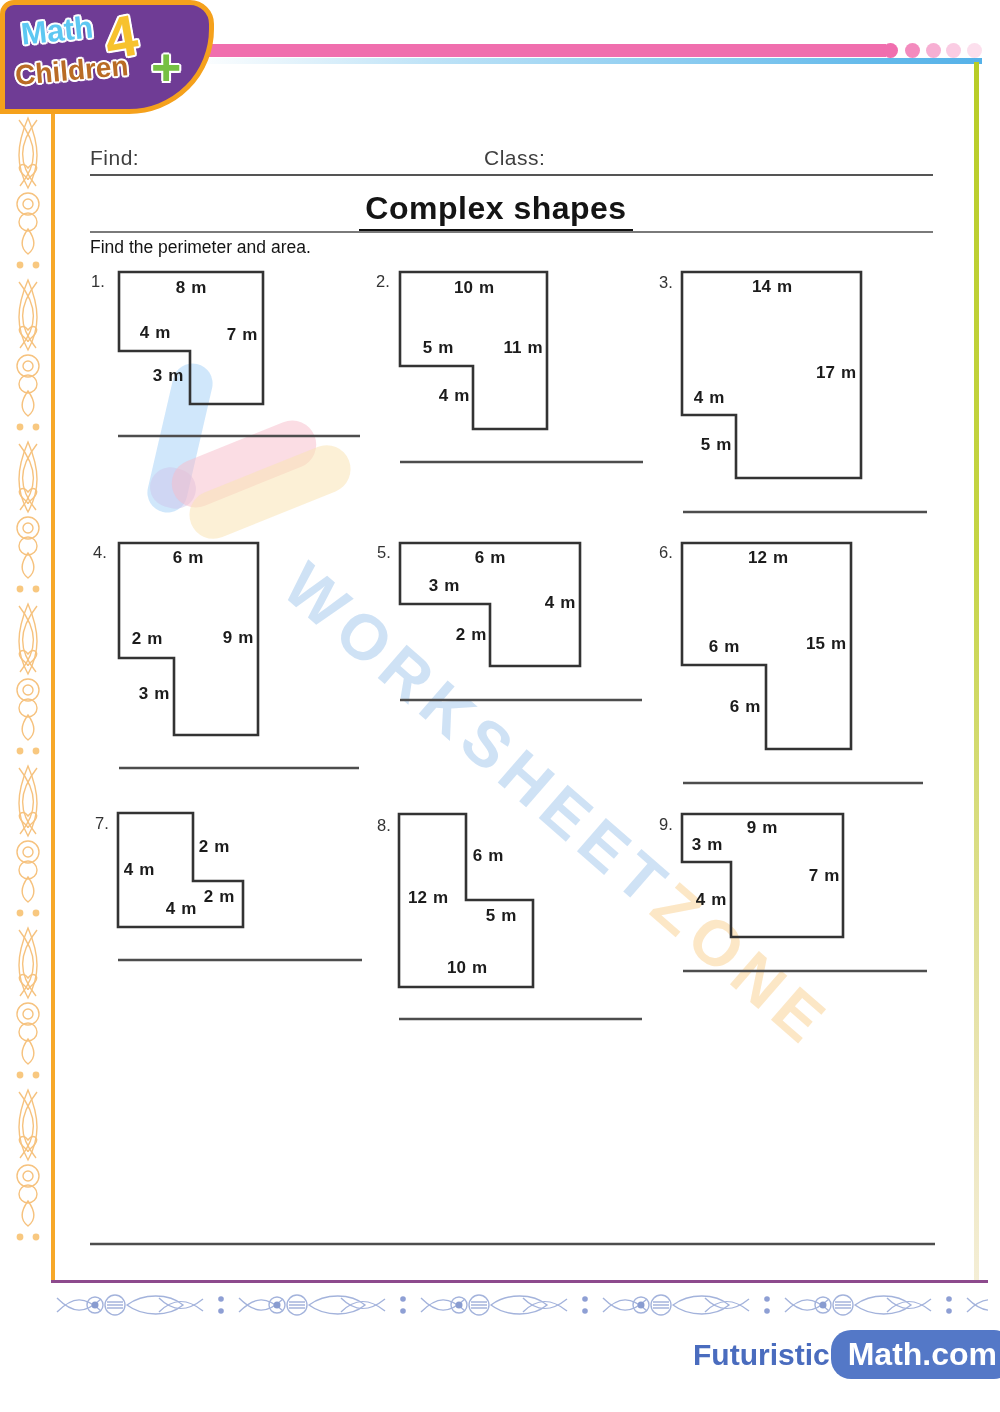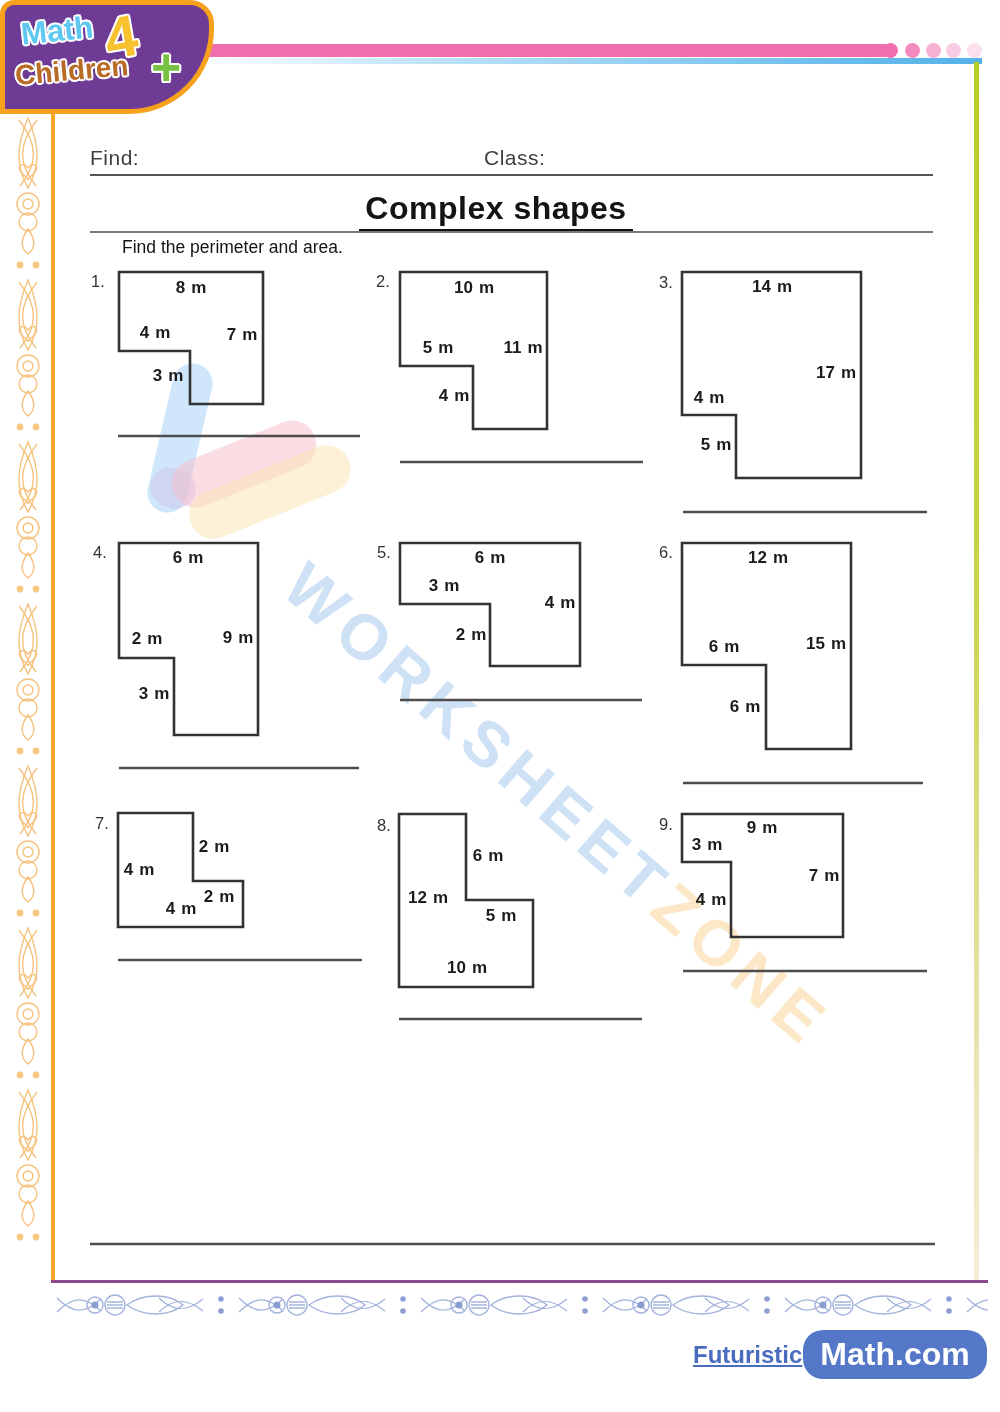--- a/index.html
+++ b/index.html
@@ -36,21 +36,21 @@
   #footer-border svg{flex:0 0 auto;}
 
   
   .name-label{left:90px;top:146px;font-size:21px;color:#3f3f3f;letter-spacing:.5px;}
   .class-label{left:484px;top:146px;font-size:21px;color:#3f3f3f;letter-spacing:.5px;text-align:right;}
   .name-line{left:90px;top:174px;width:843px;border-top:2.5px solid #555;}
   .title-wrap{left:0;top:190px;width:992px;text-align:center;}
   .title{display:inline-block;font-size:32px;font-weight:bold;color:#141414;
          letter-spacing:.5px;border-bottom:4px solid #111;padding:0 6px 2px 6px;}
   .title-line{left:90px;top:231px;width:843px;border-top:2px solid #7a7a7a;}
-  .instruction{left:90px;top:237px;font-size:17.5px;color:#141414;margin-left:32px;}
+  .instruction{left:90px;top:237px;font-size:17.5px;color:#141414;}
 
   
   .wm-text{left:318px;top:548px;transform:rotate(41deg);transform-origin:0 0;
            font-size:64px;font-weight:bold;letter-spacing:8px;white-space:nowrap;z-index:0;}
   .wm-blue{color:rgba(130,180,230,.38);}
   .wm-orange{color:rgba(248,198,120,.42);}
   .wm-bar{border-radius:26px;z-index:0;}
   .wmb1{left:160px;top:362px;width:40px;height:152px;background:rgba(170,212,247,.55);transform:rotate(13deg);}
   .wmb2{left:150px;top:468px;width:46px;height:40px;background:rgba(205,198,235,.5);transform:rotate(15deg);}
   .wmb3{left:168px;top:440px;width:152px;height:48px;background:rgba(247,188,202,.5);transform:rotate(-22deg);}
@@ -59,21 +59,21 @@
   
   #problems-svg{left:0;top:0;width:1000px;height:1412px;z-index:1;}
   .shape{fill:none;stroke:#333;stroke-width:2.6px;}
   .ansline{stroke:#4d4d4d;stroke-width:2.4px;}
   .pnum{font:16.5px "Liberation Sans",sans-serif;fill:#333;text-anchor:middle;dominant-baseline:middle;}
   .dim{font-family:"Liberation Sans",sans-serif;font-size:17px;font-weight:bold;fill:#1c1c1c;
        text-anchor:middle;dominant-baseline:middle;}
 
   
   .brand{left:693px;top:1330px;display:flex;align-items:center;z-index:4;}
-  .brand-prefix{font-size:24px;font-weight:bold;color:#4a6cbe;text-decoration:underline;}
+  .brand-prefix{font-size:30px;font-weight:bold;color:#4a6cbe;}
   .brand-pill{background:#5478c7;color:#fff;font-size:32px;font-weight:bold;
               padding:6px 17px;border-radius:20px;margin-left:1px;}
 </style>
 </head>
 <body>
 
 <svg width="0" height="0" style="position:absolute">
   <defs>
     <g id="orn-left" stroke="#f6c27e" stroke-width="1.4" fill="none">
       <path d="M20 2 C 8 30, 8 50, 20 72 C 32 50, 32 30, 20 2 Z"></path>

